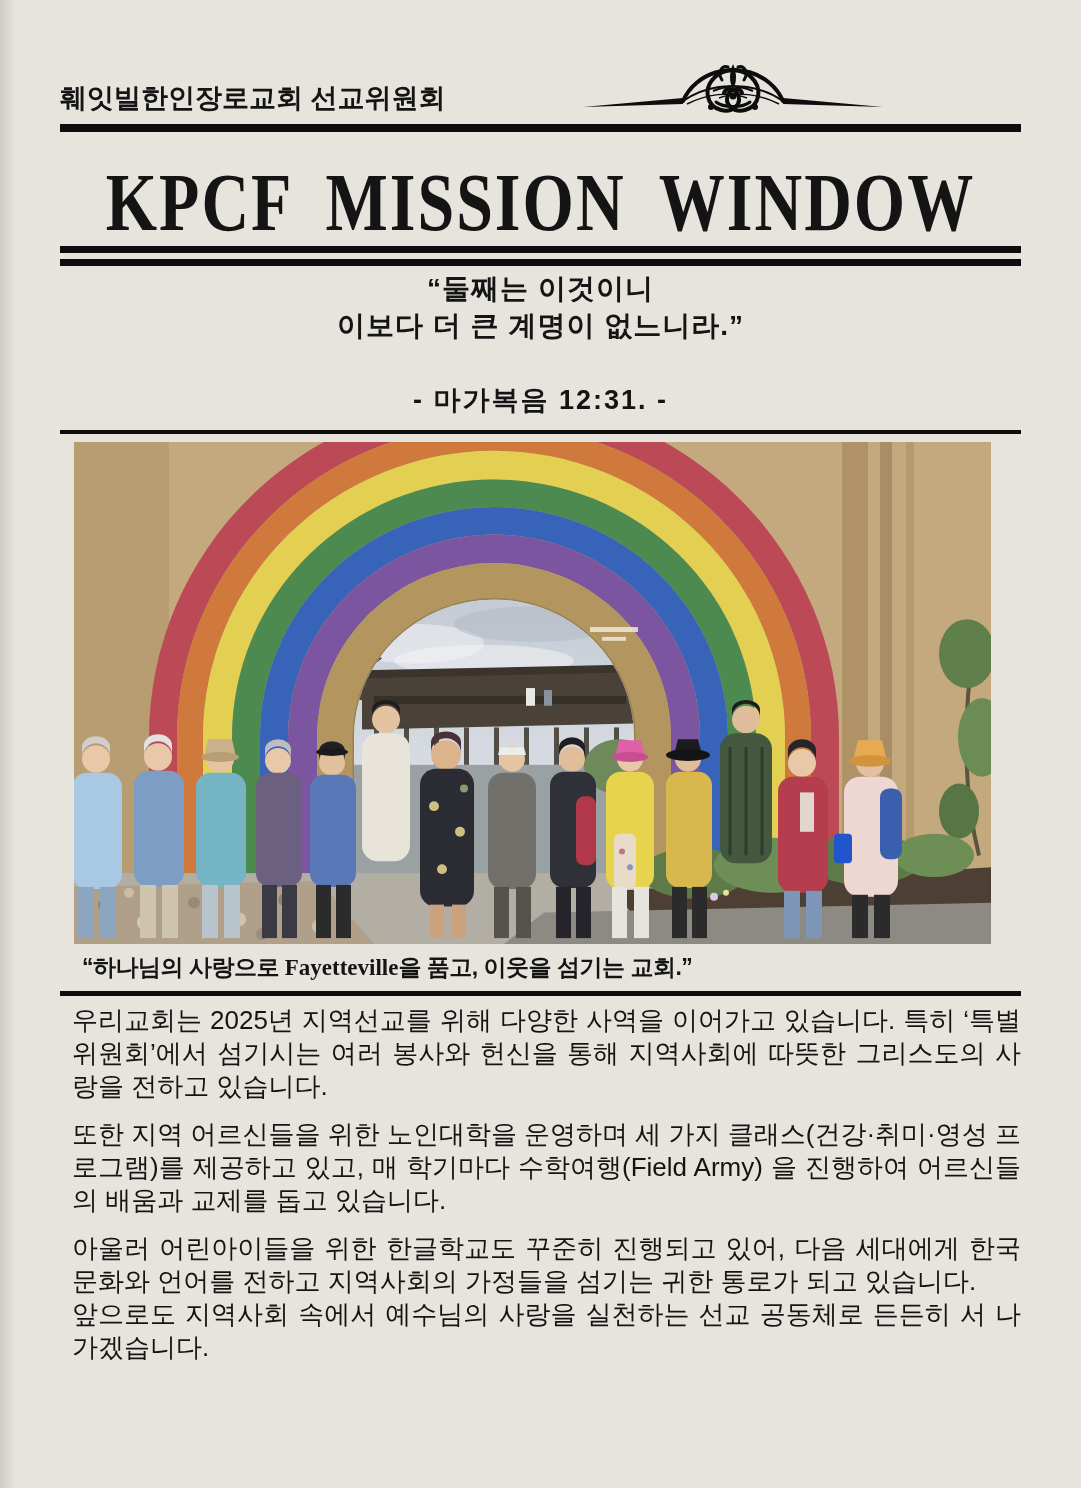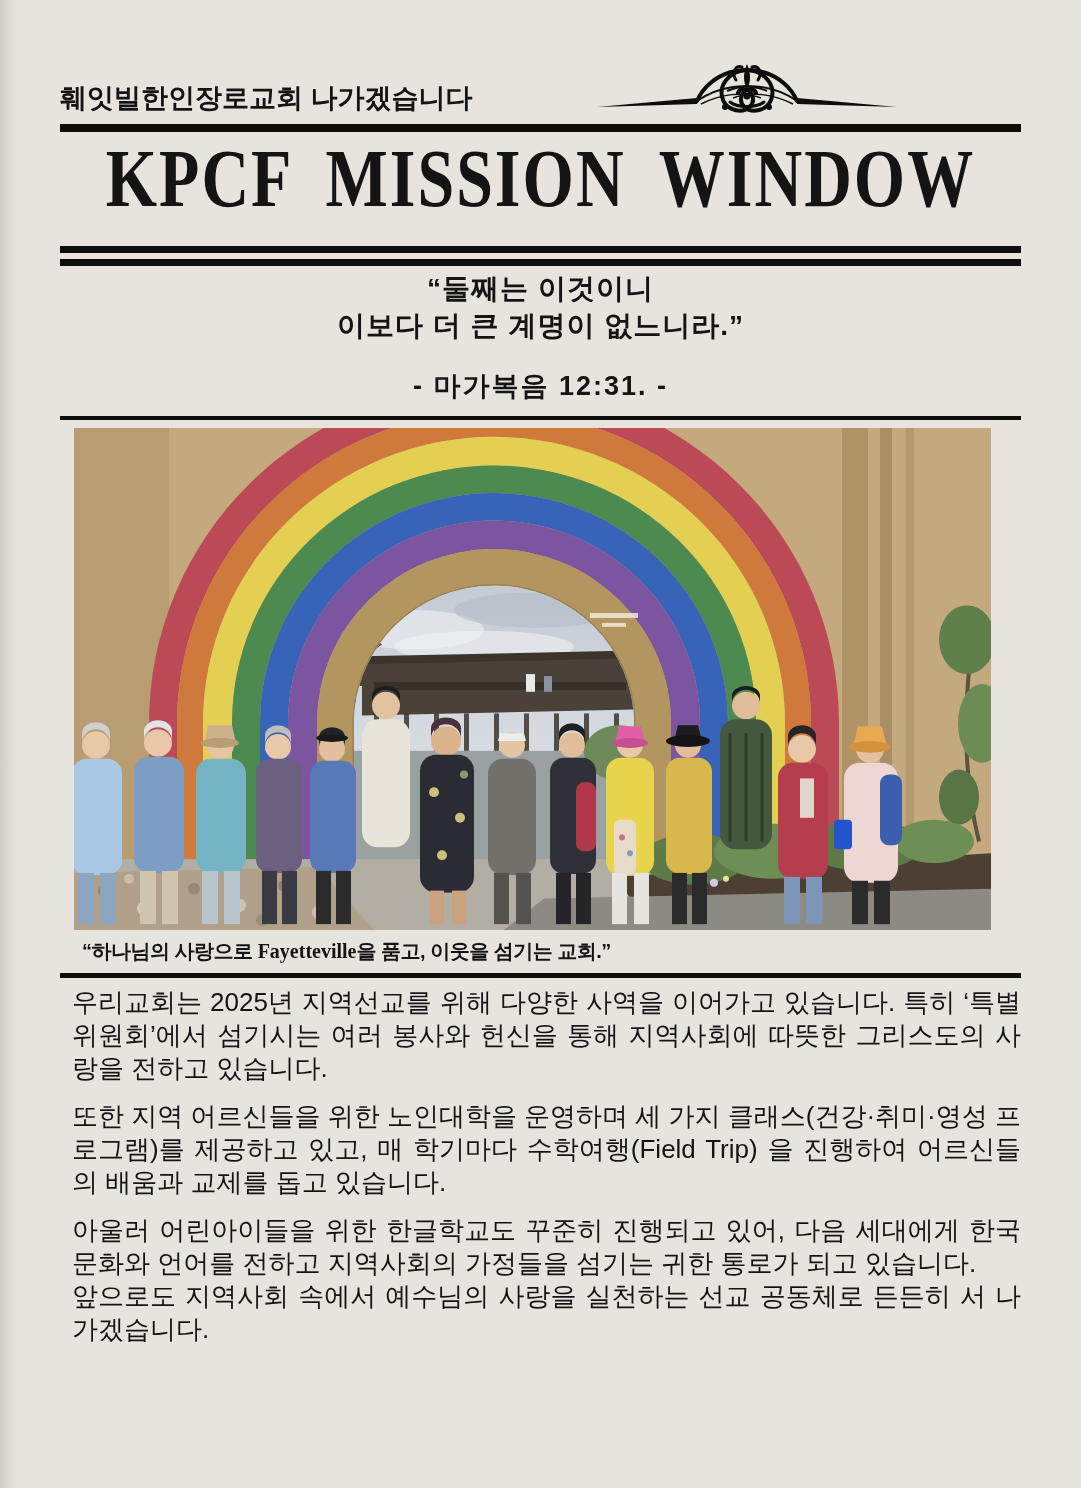--- a/index.html
+++ b/index.html
@@ -38,61 +38,61 @@
     text-align:right;font-size:26px;line-height:1.04;
     padding-bottom:2px;white-space:nowrap;
   }
   .rule{background:#0d0d0d;}
   .rule-8{height:8px;}
   .rule-7{height:7px;}
   .rule-5{height:5px;}
   .rule-4{height:4px;}
   .mast-rule{margin-top:4px;}
   
-  .title-wrap{height:100px;margin-top:8px;display:flex;align-items:flex-start;justify-content:center;}
+  .title-wrap{height:100px;margin-top:8px;display:flex;align-items:flex-end;justify-content:center;}
   .title{
     font-family:"Liberation Serif", serif;
     font-weight:700;font-size:66px;letter-spacing:2px;word-spacing:16px;
     transform:scaleY(1.25);white-space:nowrap;
   }
   .double-rule{margin-top:6px;}
   .double-rule .gap{height:6px;}
   
   .verse{
     margin-top:4px;text-align:center;
     font-size:28px;font-weight:700;line-height:37px;
     letter-spacing:1px;
   }
   .verse-ref{
     text-align:center;font-size:27px;font-weight:700;
-    margin-top:24px;letter-spacing:2px;
+    margin-top:38px;letter-spacing:2px;
   }
   .pre-photo-rule{margin-top:12px;}
   
   .photo-wrap{margin:8px 0 0 14px;width:917px;height:502px;}
   .photo-wrap svg{display:block;width:917px;height:502px;}
   
   .caption{
     margin-top:8px;padding-left:22px;
-    font-size:20px;font-weight:700;letter-spacing:-0.5px;
+    font-size:23px;font-weight:700;letter-spacing:-0.5px;
   }
   .caption .latin{font-family:"Liberation Serif", serif;font-weight:700;letter-spacing:0;}
   .caption-rule{margin-top:8px;}
   
   .body-text{margin-top:8px;font-size:26px;line-height:33px;text-align:justify;}
   .body-text p{margin:0 0 15px 12px;white-space:pre-line;}
 </style>
 </head>
 <body>
 
 <div class="page">
   <div class="page-edge"></div>
 
   <header class="mast">
-    <div class="mast-org">훼잇빌한인장로교회 나가겠습니다</div>
+    <div class="mast-org">훼잇빌한인장로교회 선교위원회</div>
     <div class="mast-flourish">
       <svg width="300" height="62" viewBox="0 0 300 62" aria-hidden="true">
         <g id="fl-left">
           <polygon points="0,49 100,40 100,46" fill="#0d0d0d"></polygon>
           <path d="M100,43 C112,14 152,4 168,19 C180,30 177,48 162,52 C150,55 141,46 145,37 C148,30 157,29 159,35" fill="none" stroke="#0d0d0d" stroke-width="4" stroke-linecap="round"></path>
           <path d="M100,43 C122,28 150,24 170,33" fill="none" stroke="#0d0d0d" stroke-width="2"></path>
           <path d="M104,46 C124,36 146,33 164,40" fill="none" stroke="#0d0d0d" stroke-width="1.5"></path>
           <circle cx="128" cy="49" r="3" fill="#0d0d0d"></circle>
         </g>
         <use href="#fl-left" transform="translate(300,0) scale(-1,1)"></use>
@@ -349,18 +349,18 @@
     </svg>
   </div>
 
   <div class="caption">
     <span>“하나님의 사랑으로 </span><span class="latin">Fayetteville</span><span>을 품고,  이웃을 섬기는 교회.”</span>
   </div>
   <div class="rule rule-5 caption-rule"></div>
 
   <section class="body-text">
     <p>우리교회는 2025년 지역선교를 위해 다양한 사역을 이어가고 있습니다. 특히 ‘특별위원회’에서 섬기시는 여러 봉사와 헌신을 통해 지역사회에 따뜻한 그리스도의 사랑을 전하고 있습니다.</p>
-    <p>또한 지역 어르신들을 위한 노인대학을 운영하며 세 가지 클래스(건강·취미·영성 프로그램)를 제공하고 있고, 매 학기마다 수학여행(Field Trip) 을 진행하여 어르신들의 배움과 교제를 돕고 있습니다.</p>
+    <p>또한 지역 어르신들을 위한 노인대학을 운영하며 세 가지 클래스(건강·취미·영성 프로그램)를 제공하고 있고, 매 학기마다 수학여행(Field Army) 을 진행하여 어르신들의 배움과 교제를 돕고 있습니다.</p>
     <p>아울러 어린아이들을 위한 한글학교도 꾸준히 진행되고 있어, 다음 세대에게 한국 문화와 언어를 전하고 지역사회의 가정들을 섬기는 귀한 통로가 되고 있습니다.
 앞으로도 지역사회 속에서 예수님의 사랑을 실천하는 선교 공동체로 든든히 서 나가겠습니다.</p>
   </section>
 
 </div>
 
 </body></html>

